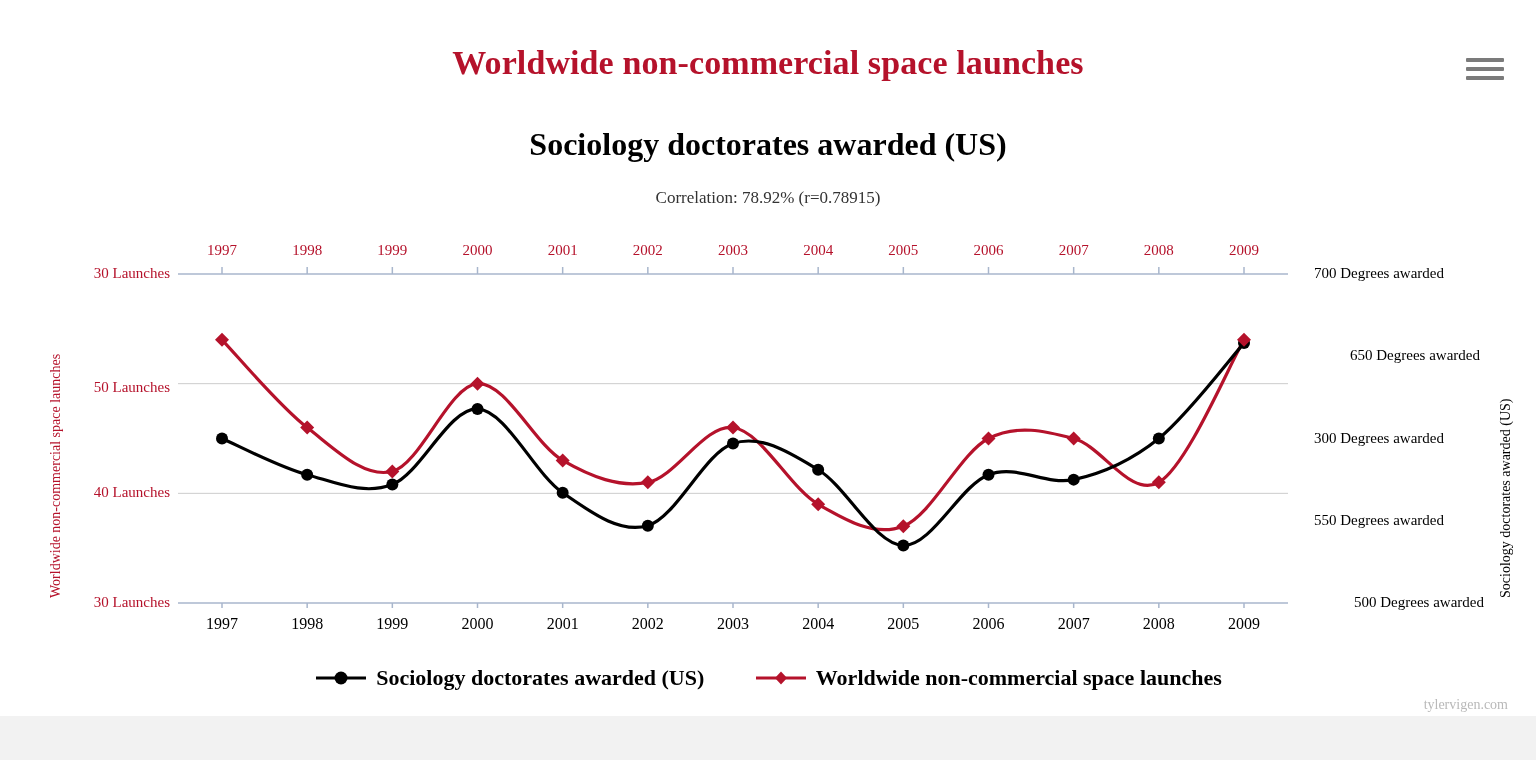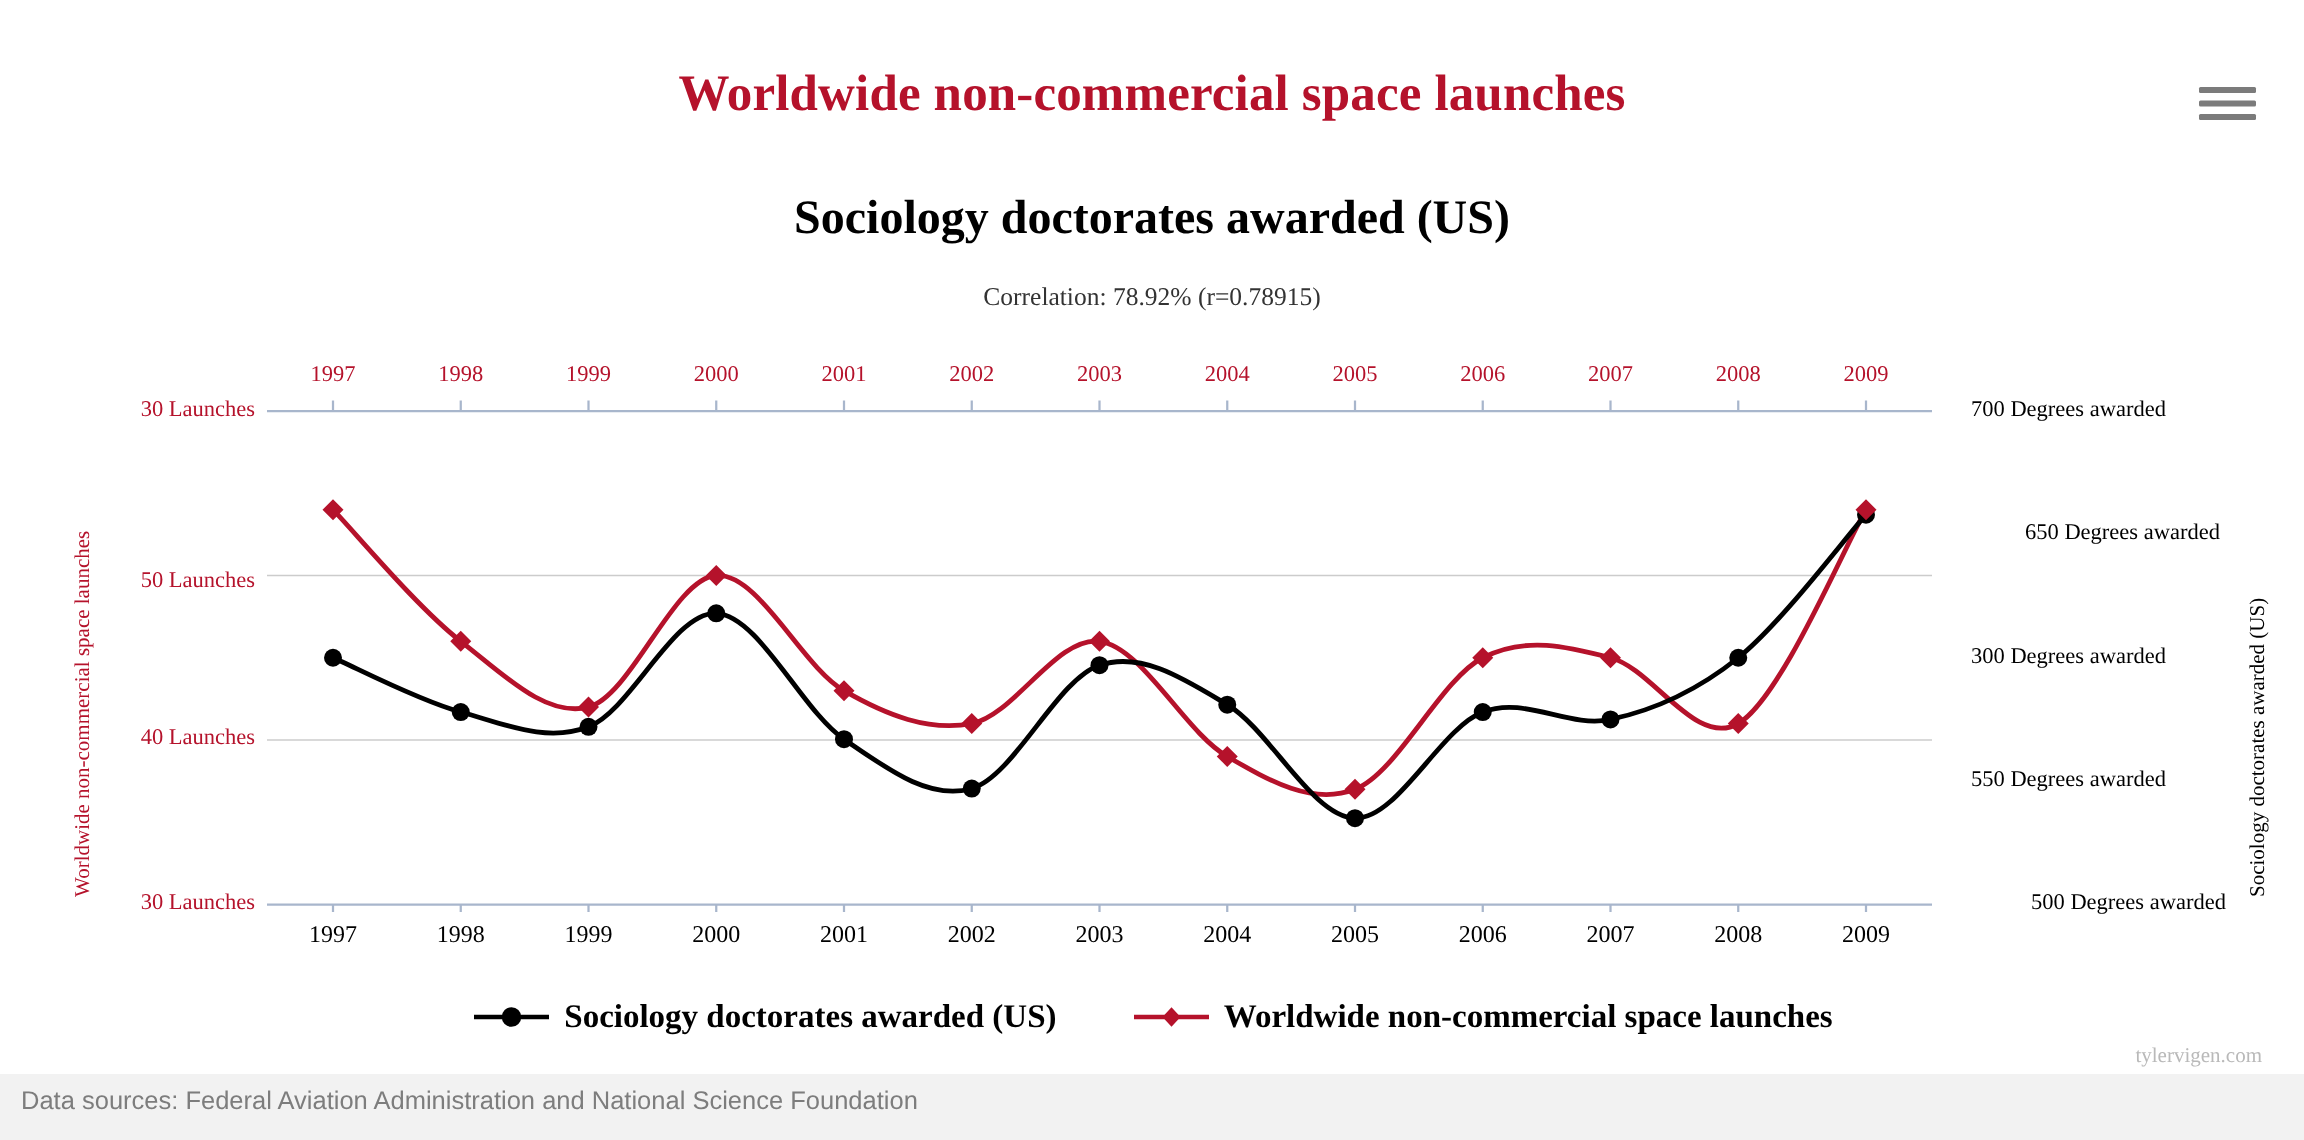--- a/index.html
+++ b/index.html
@@ -322,15 +322,14 @@
     <span class="legend-item">
       <svg width="54" height="16">
         <line x1="2" y1="8" x2="52" y2="8" stroke="#b5122b" stroke-width="3"></line>
         <polygon points="27,1.5 33,8 27,14.5 21,8" fill="#b5122b"></polygon>
       </svg><span class="legend-label">Worldwide non-commercial space launches</span>
     </span>
   </div>
 
   <div class="watermark">tylervigen.com</div>
   <div class="footer-bar"></div>
-  <div class="footer-text">Data sources: Federal Aviation Administration and National Science Foundation</div>
 
 </div>
 
 </body></html>

